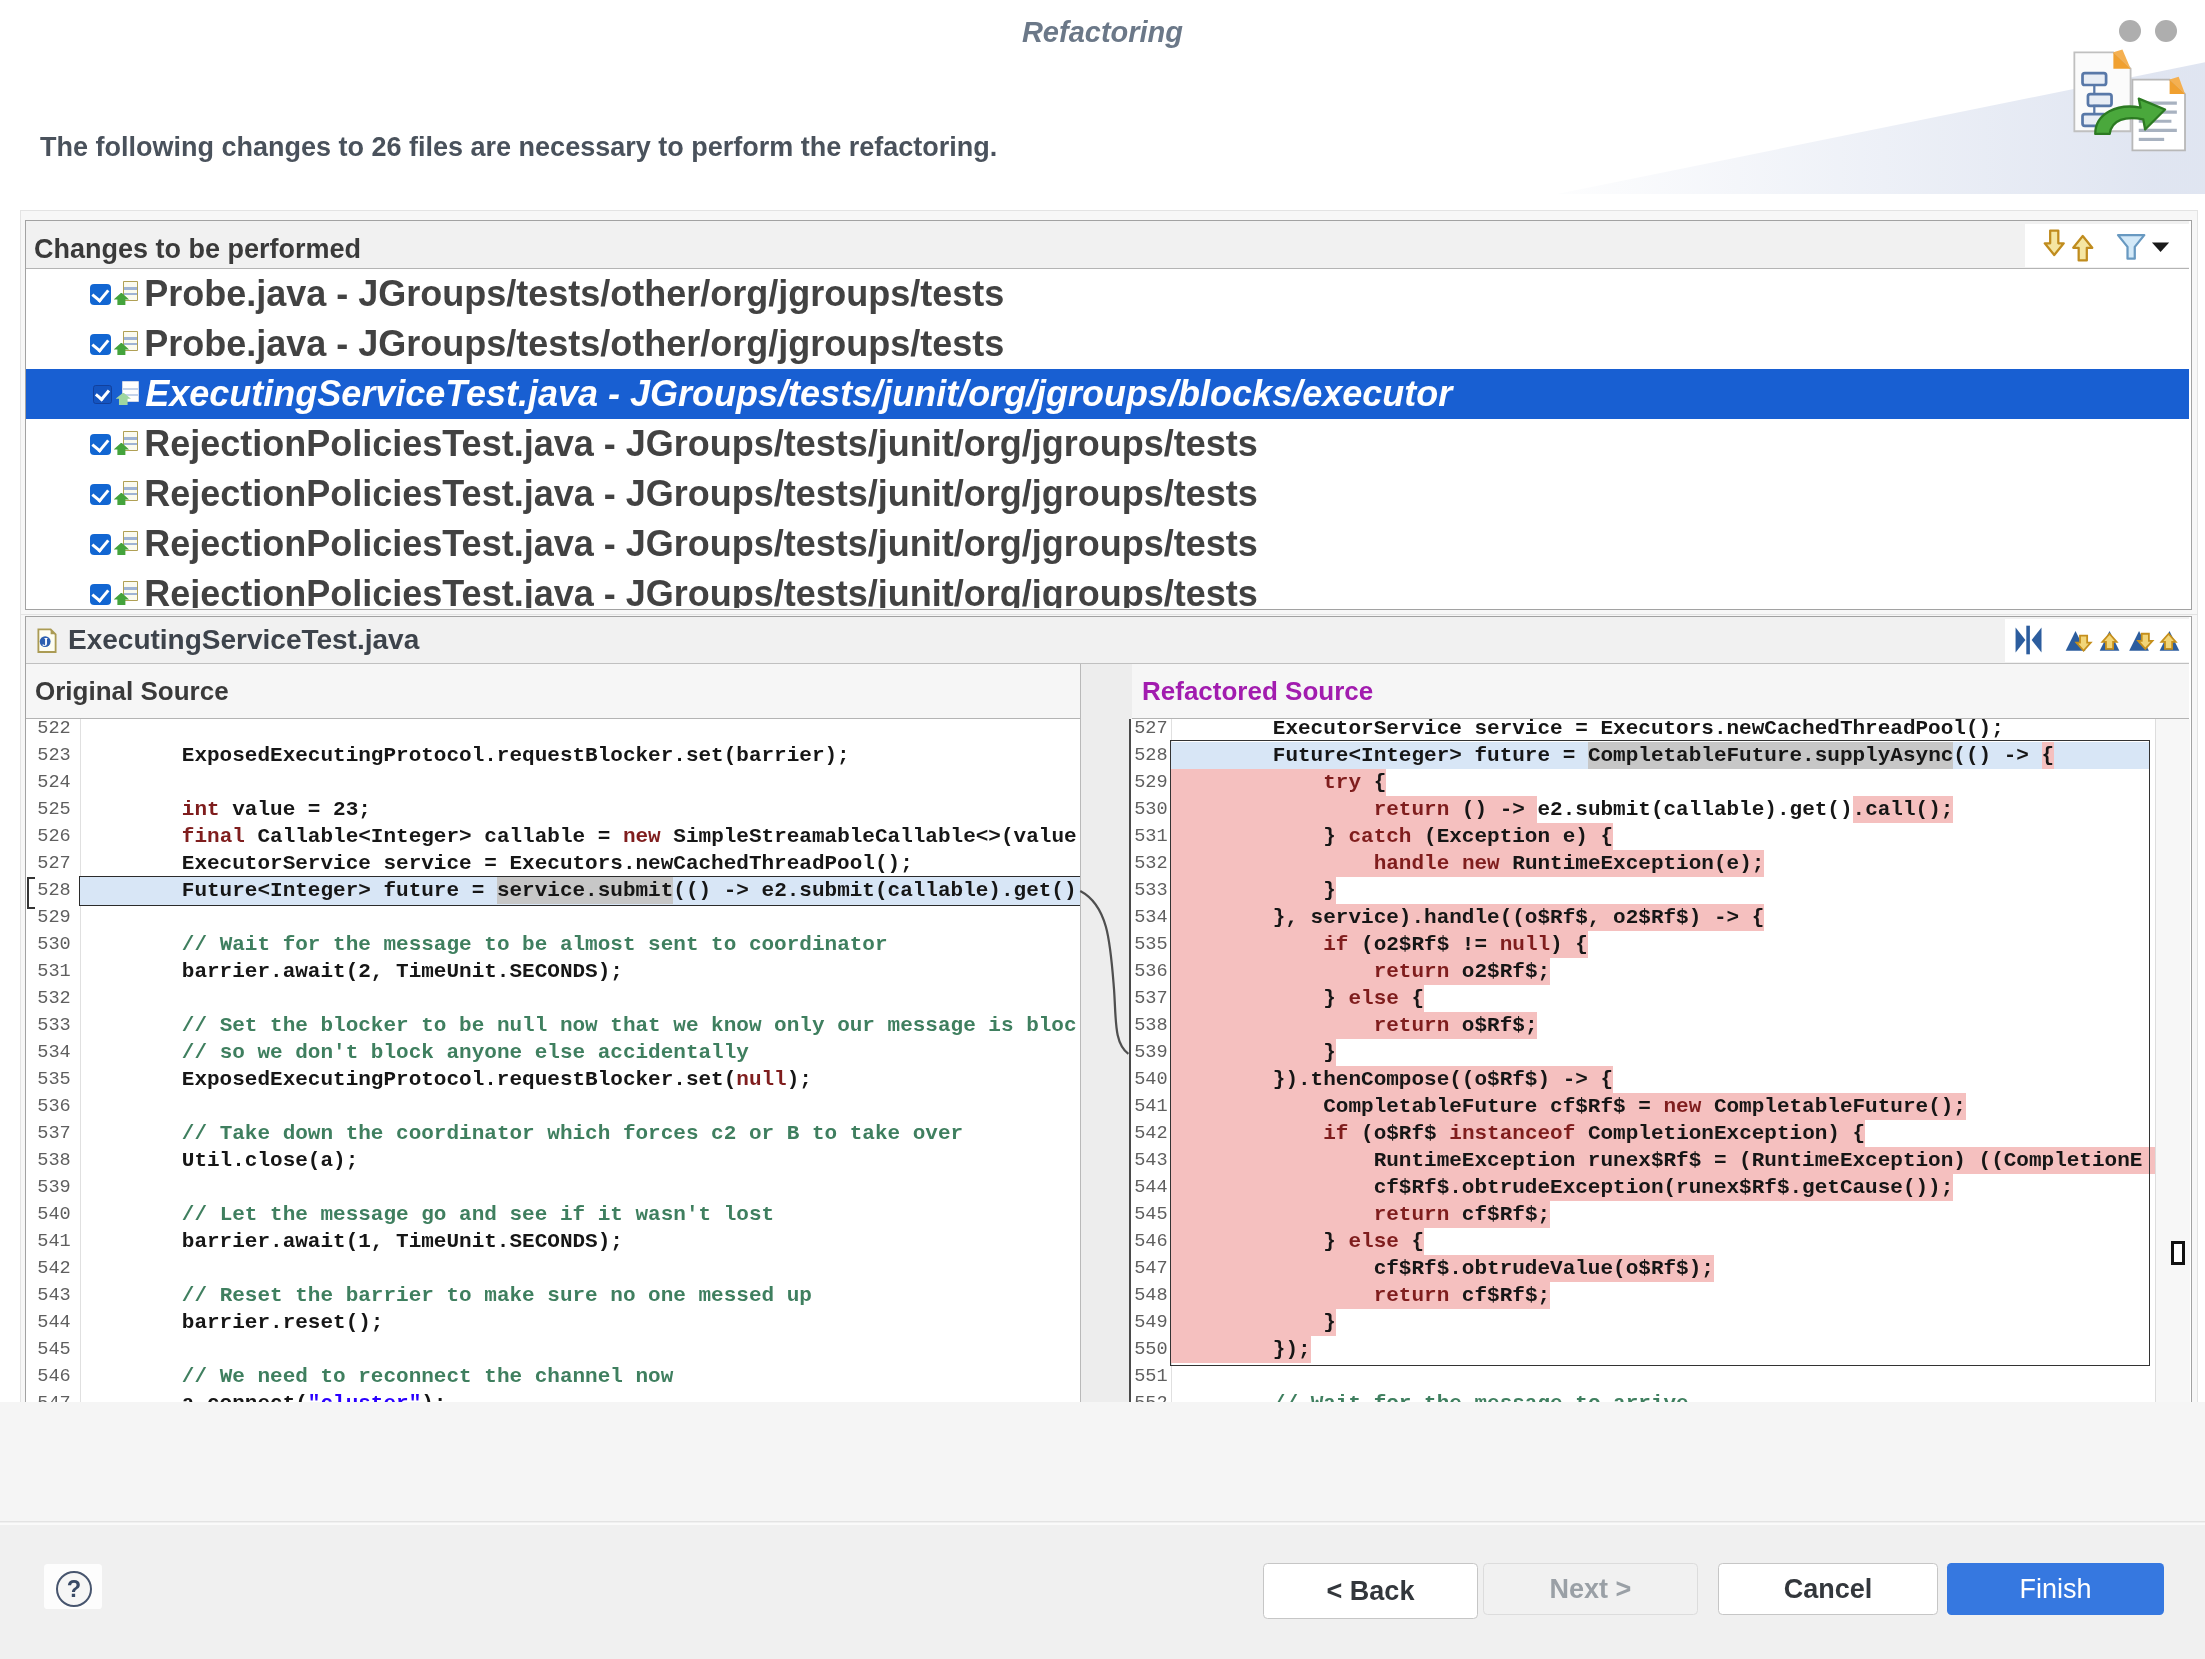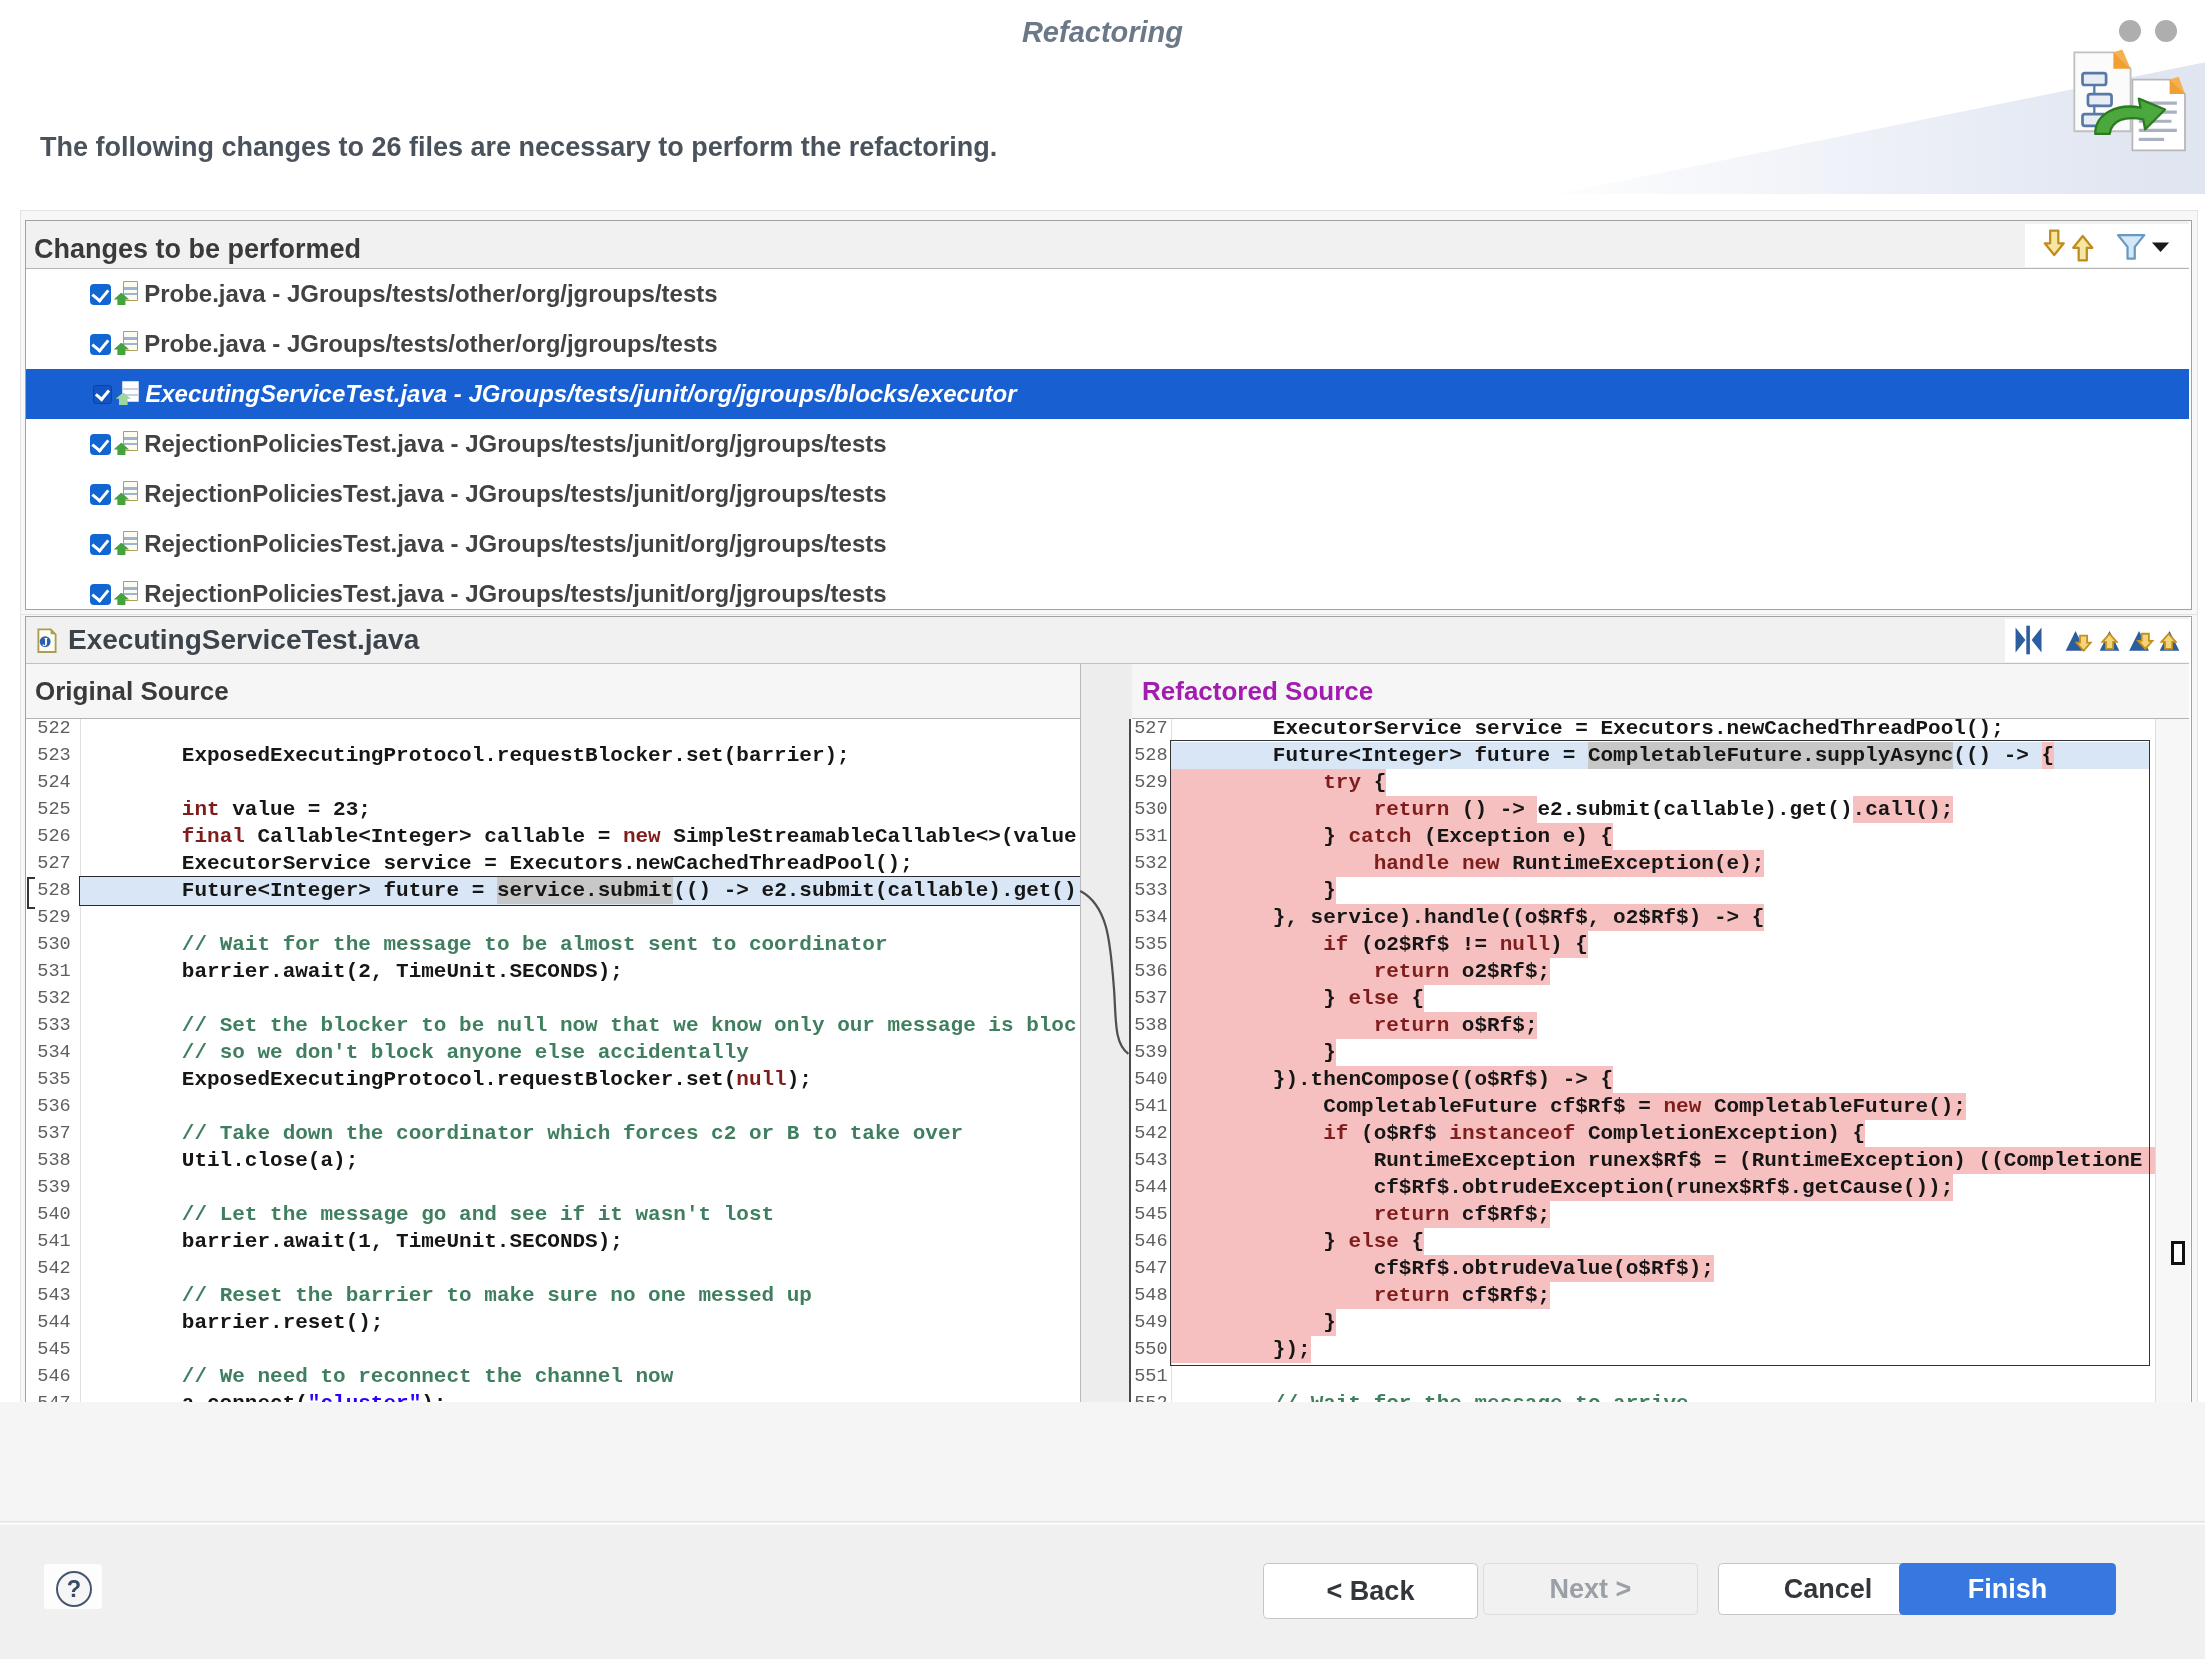--- a/index.html
+++ b/index.html
@@ -10,21 +10,21 @@
   .mono{font-family:"Liberation Mono",monospace;font-weight:700;font-size:21px;line-height:27px;color:#161616;}
   .gut{font-family:"Liberation Mono",monospace;font-weight:400;font-size:18.6px;line-height:27px;color:#5f5f5f;}
   .kw{color:#7f1d1d;}
   .cm{color:#3f7f5f;}
   .st{color:#2a00ff;}
   .hl{background:#c7c7c7;padding:1.8px 0;}
   .pk{background:#f5c0bf;margin-left:-1.8px;padding:1.8px 0 1.8px 1.8px;}
   .pki{background:#f5c0bf;padding:1.8px 0;}
   .row{position:relative;height:50px;display:flex;align-items:center;}
   .row.sel{background:#185fd2;font-style:italic;}
-  .rt{font-size:24px;font-weight:700;color:#424242;white-space:nowrap;}
+  .rt{font-size:36px;font-weight:700;color:#424242;white-space:nowrap;}
   .row.sel .rt{color:#ffffff;}
   .cb{display:inline-block;width:21px;height:21px;margin-left:64px;border-radius:4.1px;background:#1266d2;position:relative;flex:none;}
   .cb::after{content:"";position:absolute;left:4.5px;top:2.7px;width:7.7px;height:11.8px;border:solid #fff;border-width:0 3.6px 3.6px 0;transform:rotate(40deg);}
   .cbw{display:inline-block;width:17px;height:17px;margin-left:67px;border-radius:2.7px;border:1.8px solid #12409c;background:rgba(8,40,110,0.18);position:relative;flex:none;}
   .cbw::after{content:"";position:absolute;left:3.6px;top:1.4px;width:5.9px;height:10px;border:solid #fff;border-width:0 3.2px 3.2px 0;transform:rotate(40deg);}
   .fic{display:inline-block;width:26px;height:26px;margin:0 4.5px 0 2.7px;flex:none;position:relative;}
   .fic::before{content:"";position:absolute;right:1.4px;top:0px;width:13.6px;height:18px;background:linear-gradient(to bottom,#fbfbef 0 5.4px,#9fb4d4 5.4px 7.7px,#fbfbef 7.7px 11px,#9fb4d4 11px 13px,#fbfbef 13px);border:1.4px solid #b0a055;border-radius:0.9px;}
   .fic::after{content:"";position:absolute;left:0px;bottom:1.8px;width:15.4px;height:12.7px;background:#44a33c;clip-path:polygon(50% 0,100% 55%,76% 55%,76% 100%,24% 100%,24% 55%,0 55%);}
   .ficw{display:inline-block;width:26px;height:26px;margin:0 4.5px 0 2.7px;flex:none;position:relative;}
   .ficw::before{content:"";position:absolute;right:1.8px;top:0px;width:14.5px;height:19px;background:linear-gradient(to bottom,#fefefe 0 5.9px,#c3d2ea 5.9px 8.2px,#fefefe 8.2px 11.8px,#c3d2ea 11.8px 14px,#fefefe 14px);border:1.4px solid #cdd6e8;border-radius:0.9px;}
@@ -281,15 +281,15 @@
 <div class="abs" style="left:0;top:1523px;width:2205px;height:2.3px;background:#fafafa;"></div>
 <div class="abs" style="left:44px;top:1564px;width:58px;height:45px;background:#fdfdfd;border-radius:3.6px;"></div>
 <div class="abs" style="left:56px;top:1571px;width:32px;height:32px;border-radius:50%;border:2.7px solid #47556e;background:#f6f6f6;
      display:flex;align-items:center;justify-content:center;font-size:23.6px;font-weight:700;color:#394a66;">?</div>
 <div class="abs btn" style="left:1263px;top:1563px;width:215px;height:56px;background:#ffffff;border:1.4px solid #c6c6c6;border-radius:4.5px;
      display:flex;align-items:center;justify-content:center;font-size:27px;font-weight:700;color:#33373c;box-sizing:border-box;">&lt; Back</div>
 <div class="abs btn" style="left:1483px;top:1563px;width:215px;height:52px;background:#f1f1f1;border:1.4px solid #dcdcdc;border-radius:4.5px;
      display:flex;align-items:center;justify-content:center;font-size:27px;font-weight:700;color:#9aa0a6;box-sizing:border-box;">Next &gt;</div>
 <div class="abs btn" style="left:1718px;top:1563px;width:220px;height:52px;background:#ffffff;border:1.4px solid #c6c6c6;border-radius:4.5px;
      display:flex;align-items:center;justify-content:center;font-size:27px;font-weight:700;color:#33373c;box-sizing:border-box;">Cancel</div>
-<div class="abs btn" style="left:1899px;top:1563px;width:217px;height:52px;background:#3678e0;border-radius:4.5px;
-     display:flex;align-items:center;justify-content:center;font-size:27px;font-weight:700;color:#ffffff;box-sizing:border-box;">Finish</div>
+<div class="abs btn" style="left:1947px;top:1563px;width:217px;height:52px;background:#3678e0;border-radius:4.5px;
+     display:flex;align-items:center;justify-content:center;font-size:27px;font-weight:400;color:#ffffff;box-sizing:border-box;">Finish</div>
 
 
 </body></html>

